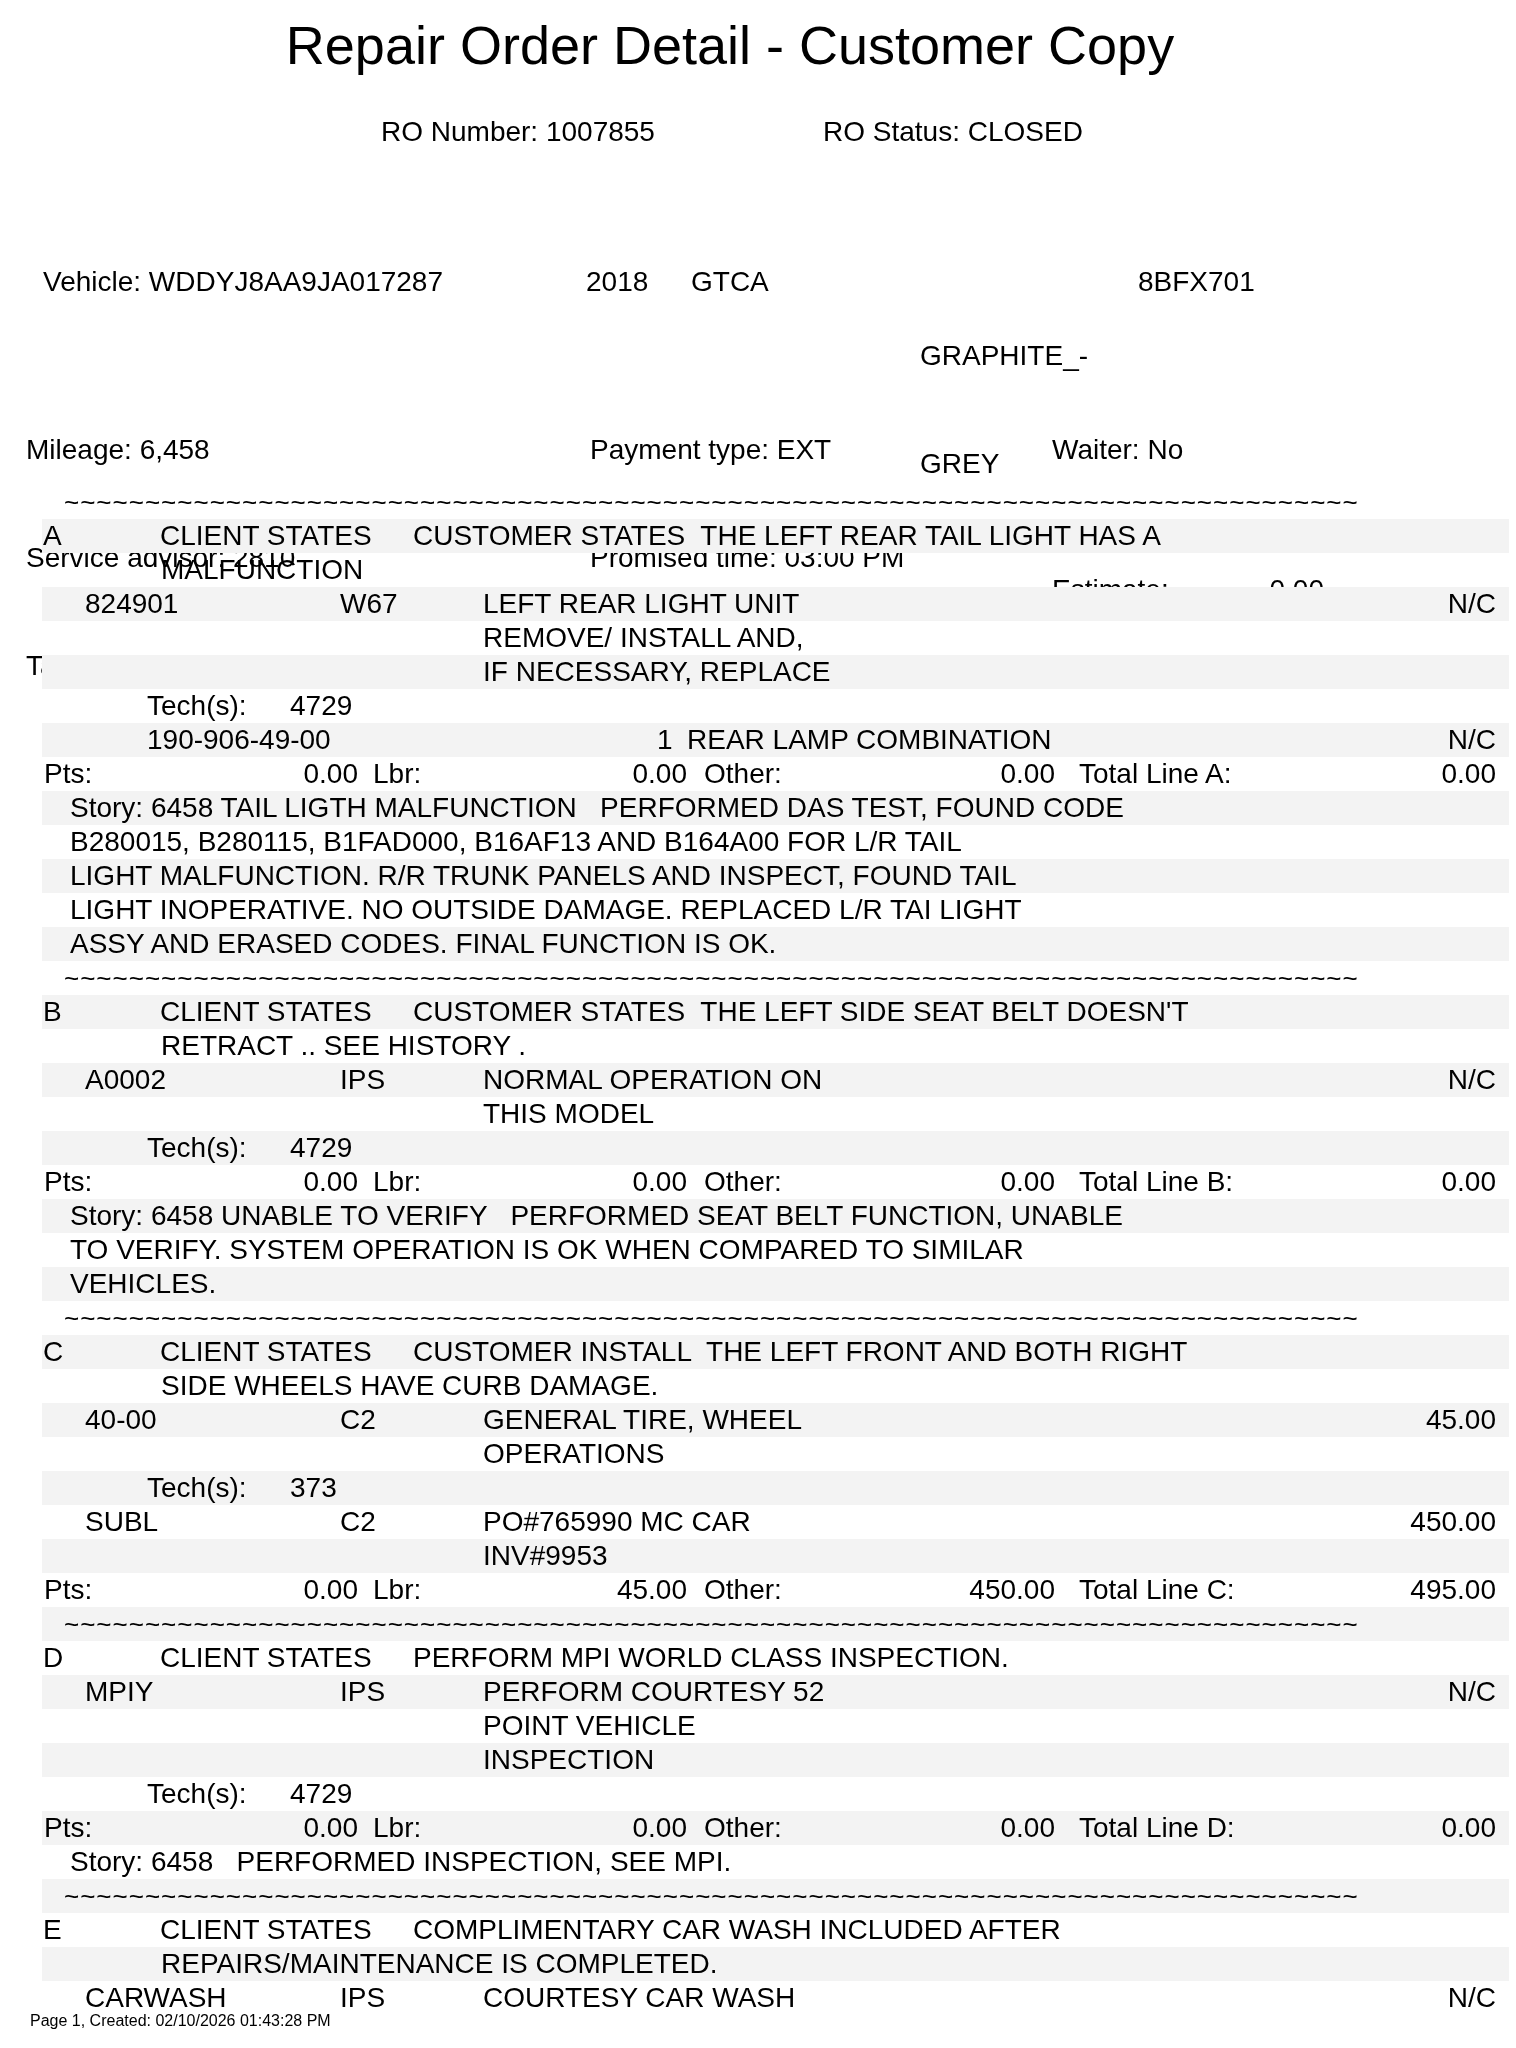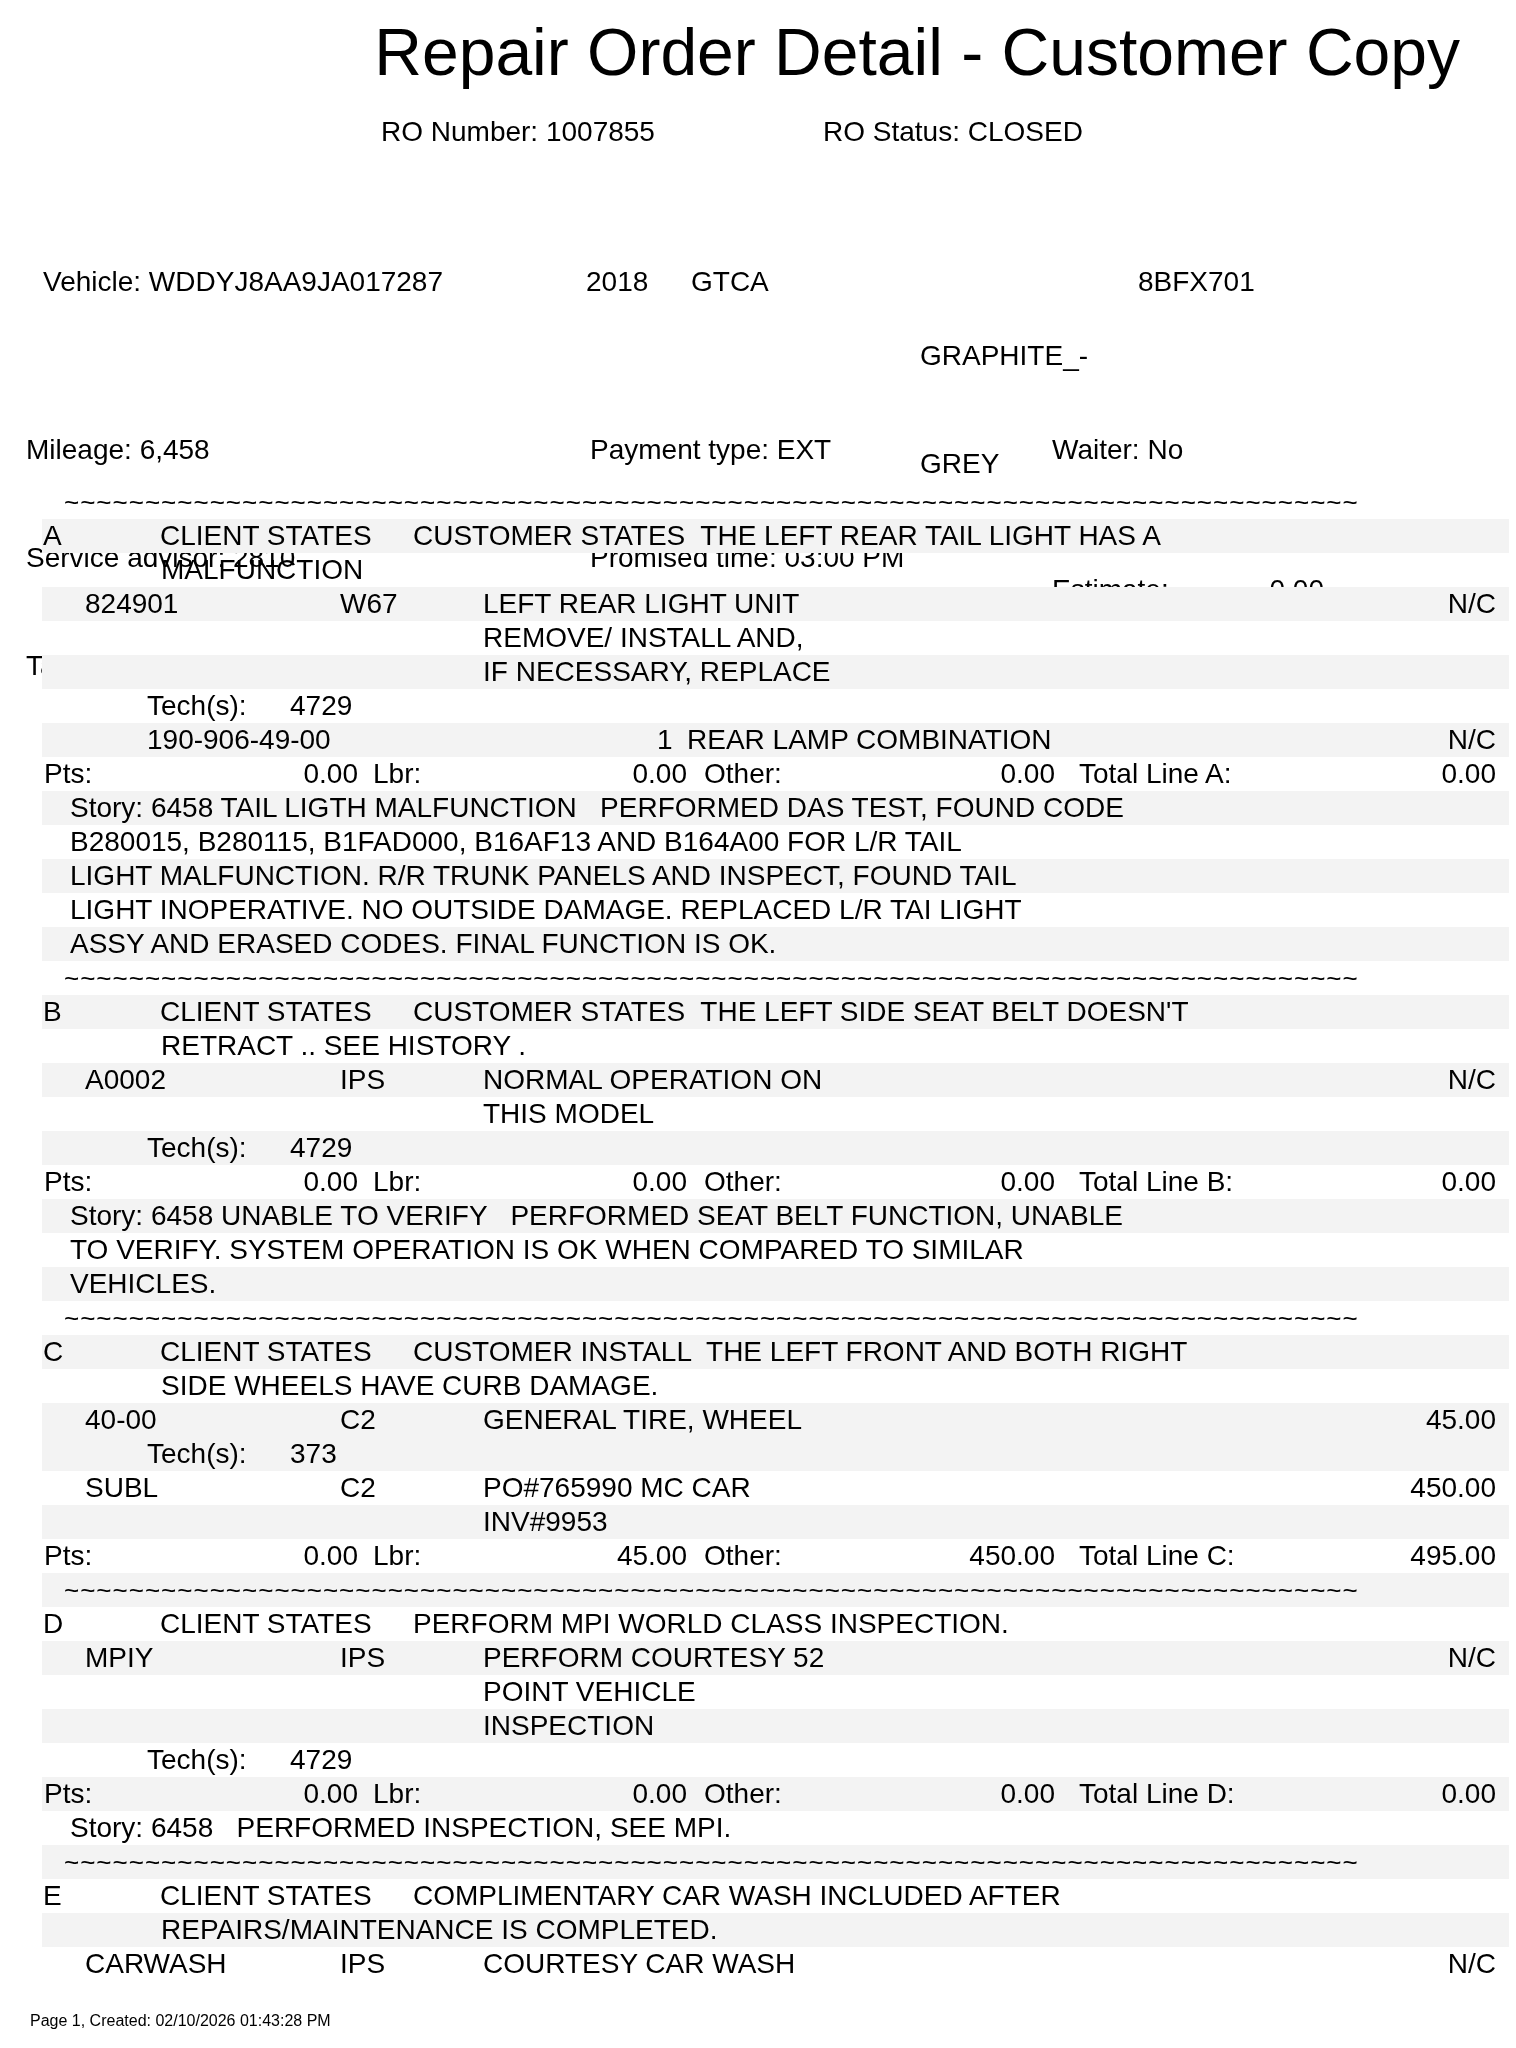--- a/index.html
+++ b/index.html
@@ -7,21 +7,21 @@
     position:relative;
     width:1516px;height:2048px;
     background:#ffffff;
     font-family:"Liberation Sans", sans-serif;
     color:#000;
     font-size:28px;
     overflow:hidden;
   }
   .doc-title{
     position:absolute;top:14px;left:0;width:1460px;
-    text-align:right;font-size:66px;font-weight:400;
+    text-align:center;font-size:54px;font-weight:400;
     white-space:pre;
   }
   .abs{position:absolute;white-space:pre;}
   .ro-number{top:116px;left:381px;}
   .ro-status{top:116px;left:823px;}
 
   .veh-line{top:266px;}
   .veh-main{left:43px;}
   .veh-year{left:586px;}
   .veh-model{left:691px;}
@@ -212,20 +212,23 @@
       </div>
       <div class="row">
         <span class="c-cont">SIDE WHEELS HAVE CURB DAMAGE.</span>
       </div>
       <div class="row shaded">
         <span class="p-code">40-00</span>
         <span class="p-op">C2</span>
         <span class="p-desc">GENERAL TIRE, WHEEL</span>
         <span class="amt">45.00</span>
       </div>
+      <div class="row">
+        <span class="p-desc">OPERATIONS</span>
+      </div>
       <div class="row shaded">
         <span class="t-label">Tech(s):</span>
         <span class="t-value">373</span>
       </div>
       <div class="row">
         <span class="p-code">SUBL</span>
         <span class="p-op">C2</span>
         <span class="p-desc">PO#765990 MC CAR</span>
         <span class="amt">450.00</span>
       </div>

